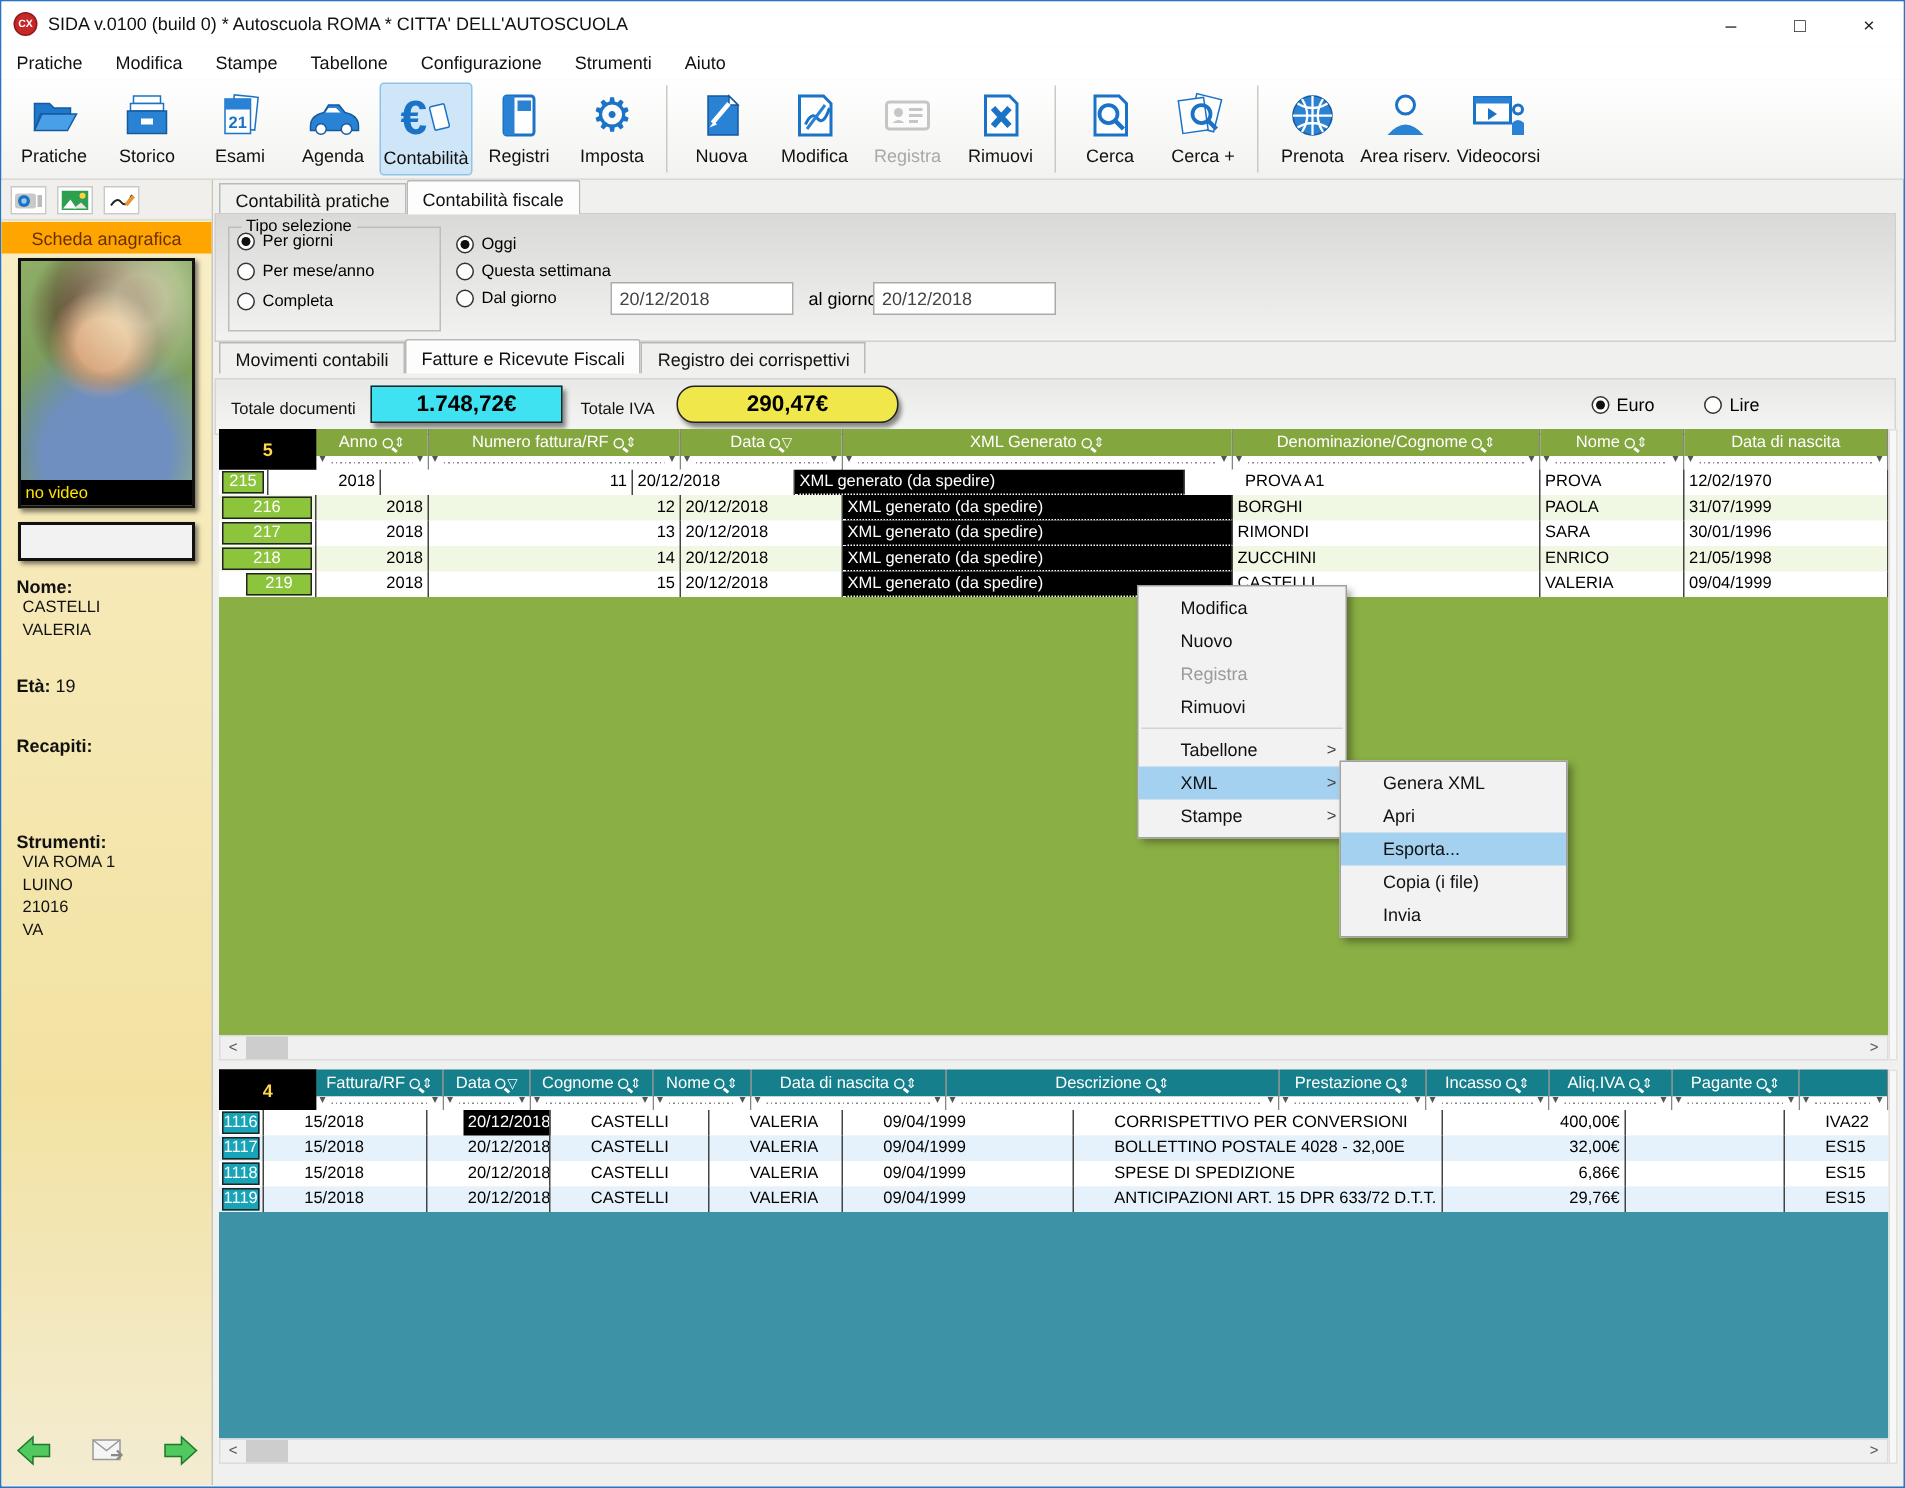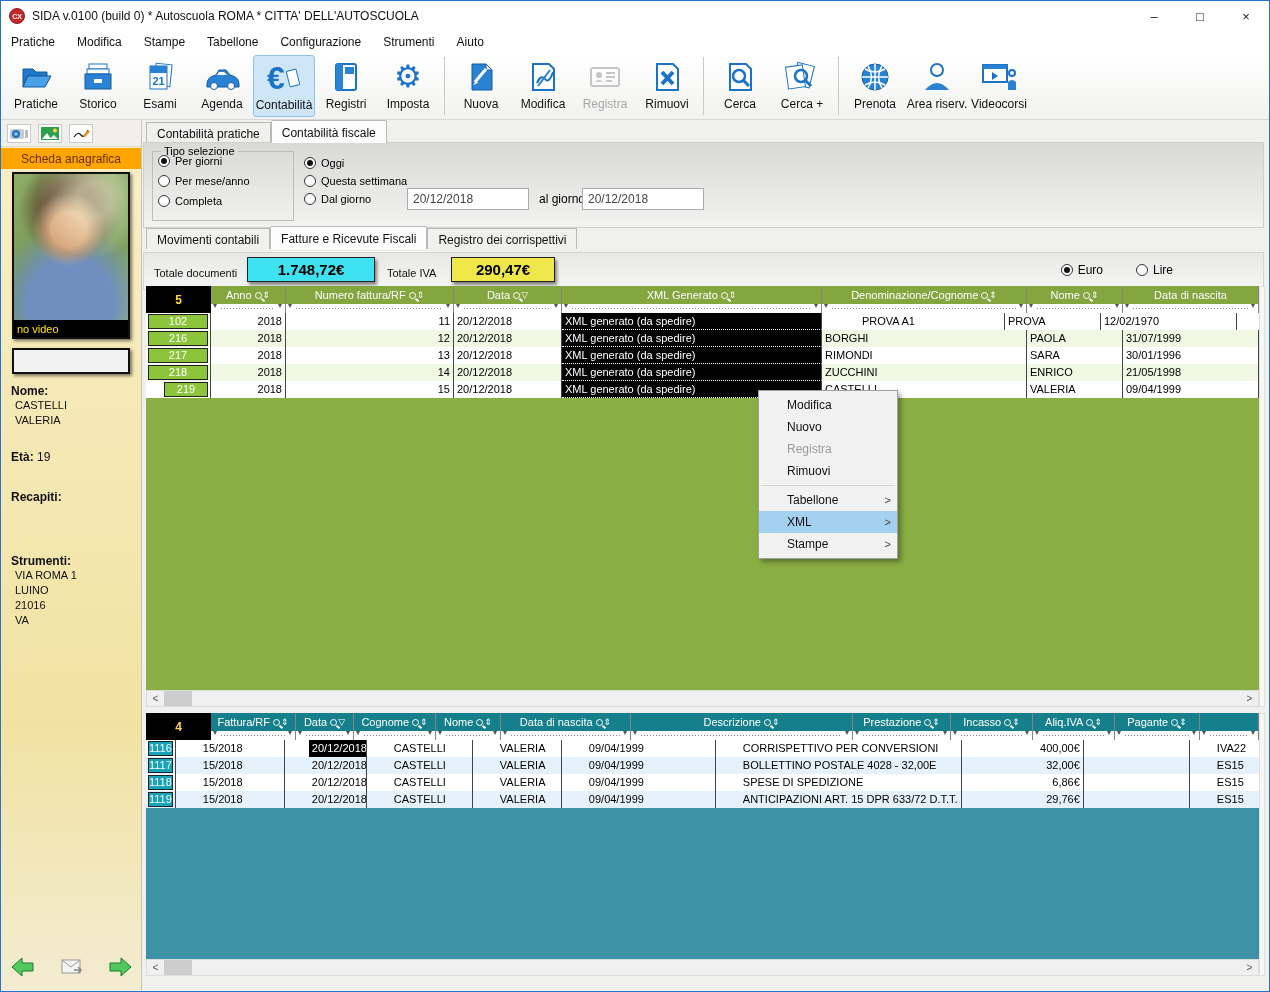--- a/index.html
+++ b/index.html
@@ -66,21 +66,21 @@
   .percol{position:absolute;left:160px;top:12px;display:flex;flex-direction:column;gap:2px;}
   .dateinput{position:absolute;width:122px;height:22px;background:#fff;border:1px solid #ababab;font-size:12px;color:#444;padding:3px 5px;}
   .di1{left:263px;top:45px;}
   .di2{left:438px;top:45px;}
   .algiorno{position:absolute;left:395px;top:49px;font-size:12px;}
   
   .totalsbar{position:absolute;left:142px;top:251px;right:5px;height:38px;background:linear-gradient(#e8e8e6,#f5f5f3);border:1px solid #d5d5d3;}
   .totlab{position:absolute;font-size:11px;color:#111;top:14px;}
   .totbox{position:absolute;top:4px;height:25px;border:1px solid #222;box-shadow:2px 3px 3px rgba(0,0,0,.45);display:flex;align-items:center;justify-content:center;font-size:15px;font-weight:bold;color:#000;}
   .docbox{left:103px;width:128px;background:var(--docbg);}
-  .ivabox{left:307px;width:104px;background:var(--ivabg);}
+  .ivabox{left:307px;width:148px;background:var(--ivabg);border-radius:12px;}
   .ivalab{left:243px;}
   .currad{position:absolute;top:10px;display:flex;align-items:center;gap:5px;font-size:12px;}
   
   .tbl{position:absolute;left:145px;width:1113px;font-size:11px;}
   #t1{top:285px;}
   #t2{top:712px;}
   .thead{display:flex;}
   .chead{height:27px;background:#000;color:#ffd84a;font-weight:bold;text-align:center;line-height:27px;font-size:12px;border:1px solid #000;flex:none;}
   .colh{display:flex;flex-direction:column;flex:none;border-right:1px solid rgba(0,0,0,.45);}
   .htop{height:18px;display:flex;align-items:center;justify-content:center;gap:3px;color:#fff;overflow:hidden;white-space:nowrap;}
@@ -515,27 +515,27 @@
         </div>
         <div class="colh" style="width: 136px;">
           <div class="htop">
             <span>Data di nascita</span>
           </div>
           <div class="fcell"></div>
         </div>
       </div>
       <div class="trow">
         <div class="cnum" style="width: 65px;">
-          <span class="pill">102</span>
+          <span class="pill">215</span>
         </div>
         <div class="cell ra" style="width: 75px;">2018</div>
         <div class="cell ra" style="width: 168px;">11</div>
         <div class="cell" style="width: 108px;">20/12/2018</div>
         <div class="cell xmlcell" style="width: 260px;">XML generato (da spedire)</div>
-        <div class="cell" style="width: 183px; padding-left: 40px;">PROVA A1</div>
+        <div class="cell" style="width: 237px; padding-left: 40px;">PROVA A1</div>
         <div class="cell" style="width: 96px;">PROVA</div>
         <div class="cell" style="width: 136px;">12/02/1970</div>
       </div>
       <div class="trow alt">
         <div class="cnum" style="width: 65px;">
           <span class="pill">216</span>
         </div>
         <div class="cell ra" style="width: 75px;">2018</div>
         <div class="cell ra" style="width: 168px;">12</div>
         <div class="cell" style="width: 108px;">20/12/2018</div>
@@ -794,14 +794,31 @@
       </div>
       <div class="mitem hl">
         <span>XML</span>
         <span class="arr">&gt;</span>
       </div>
       <div class="mitem">
         <span>Stampe</span>
         <span class="arr">&gt;</span>
       </div>
     </div>
+  <div id="ctxsub" class="menu">
+      <div class="mitem">
+        <span>Genera XML</span>
+      </div>
+      <div class="mitem">
+        <span>Apri</span>
+      </div>
+      <div class="mitem hl">
+        <span>Esporta...</span>
+      </div>
+      <div class="mitem">
+        <span>Copia (i file)</span>
+      </div>
+      <div class="mitem">
+        <span>Invia</span>
+      </div>
+    </div>
 
 </div>
 
 </body></html>

